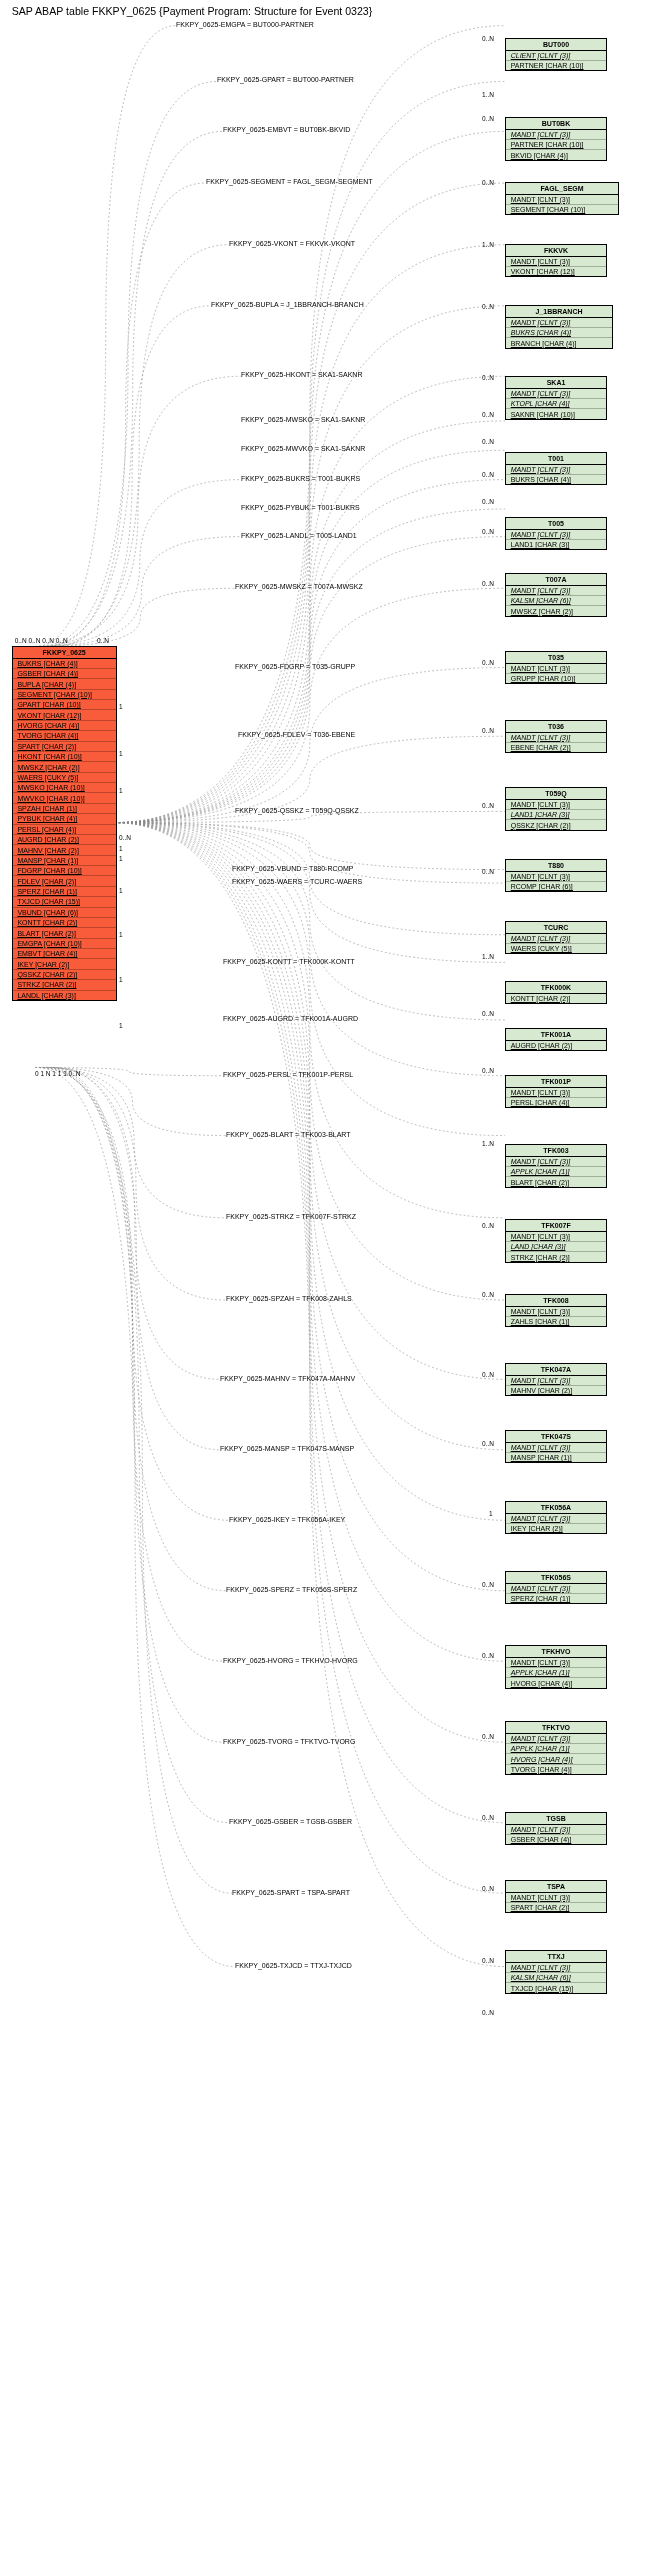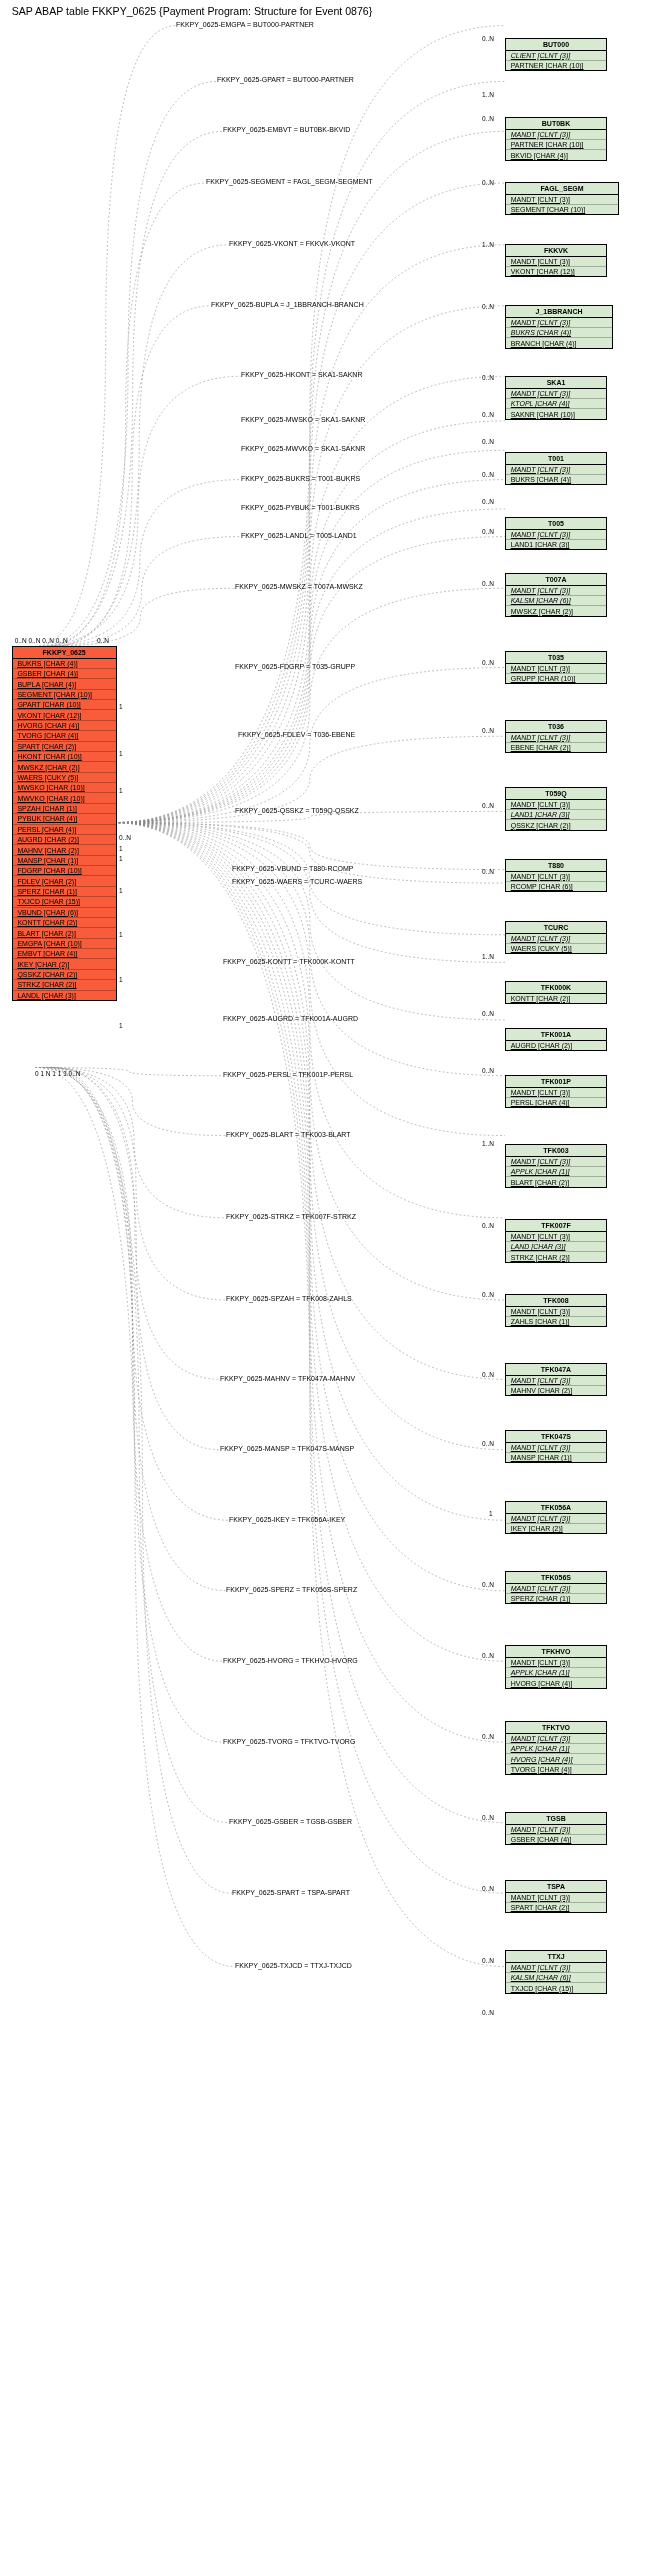--- a/index.html
+++ b/index.html
@@ -70,21 +70,21 @@
     position: absolute;
     font-size: 6.5px;
     color: #000;
     white-space: nowrap;
   }
 </style>
 </head>
 <body>
 <div class="canvas">
 
-<div class="title">SAP ABAP table FKKPY_0625 {Payment Program: Structure for Event 0876}</div>
+<div class="title">SAP ABAP table FKKPY_0625 {Payment Program: Structure for Event 0323}</div>
 
 <svg class="wires" viewBox="0 0 1100 4385" width="646" height="2576">
   <defs></defs>
   <g id="wire-group" stroke="#888" stroke-width="1" stroke-dasharray="3,4" fill="none">
         <path d="M 195 1400 Q 527.5 1400 527.5 721.5 T 860 43"></path>
         <path d="M 195 1400 Q 527.5 1400 527.5 769 T 860 138"></path>
         <path d="M 195 1400 Q 527.5 1400 527.5 811.5 T 860 223"></path>
         <path d="M 195 1400 Q 527.5 1400 527.5 855.5 T 860 311"></path>
         <path d="M 195 1400 Q 527.5 1400 527.5 908 T 860 416"></path>
         <path d="M 195 1400 Q 527.5 1400 527.5 960 T 860 520"></path>

